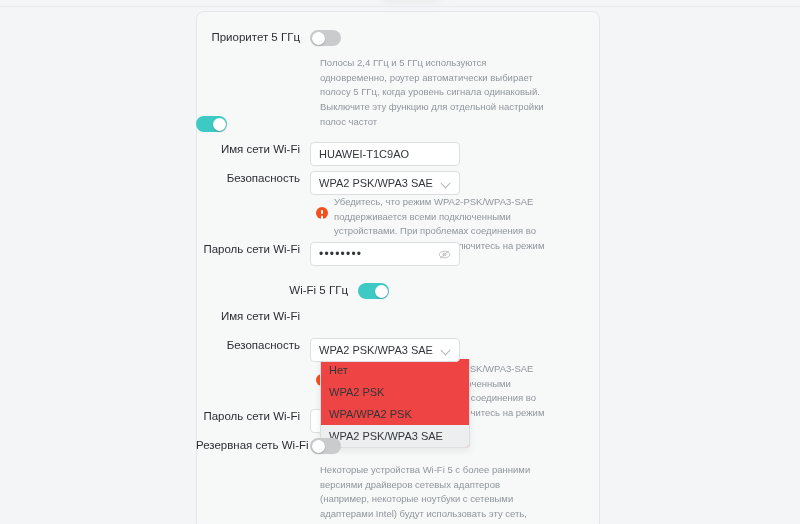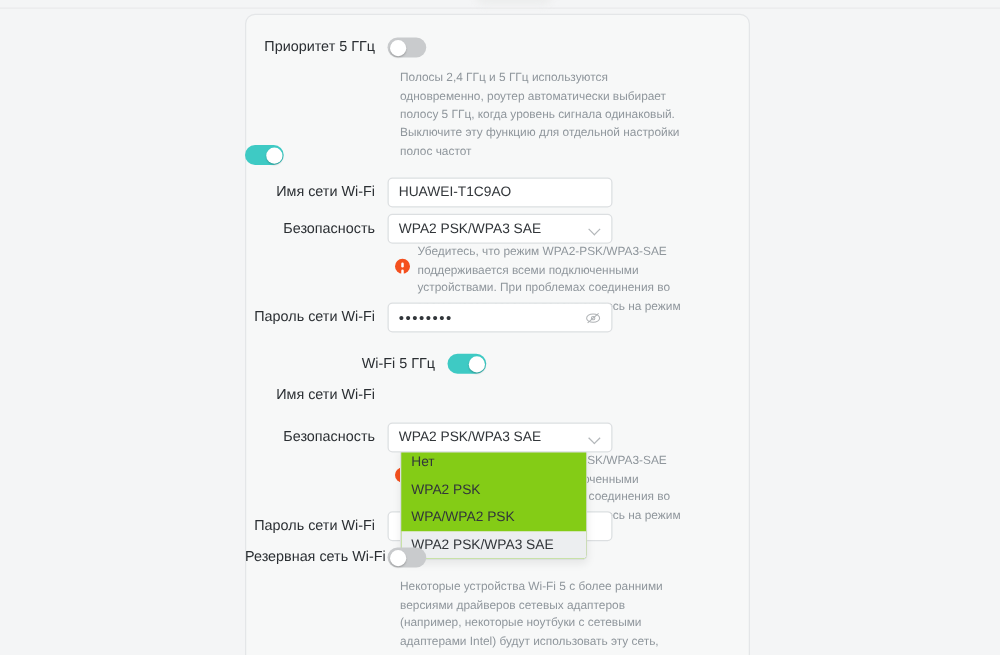--- a/index.html
+++ b/index.html
@@ -36,21 +36,20 @@
     width: 404px; height: 520px;
     background: #f7f8f8;
     border: 1px solid #e4e6e8;
     border-radius: 8px;
   }
 
   
   .row {
     position: absolute;
     display: flex;
-    align-items: center;
   }
   .label {
     width: 114px;
     text-align: right;
     padding-right: 10px;
     font-size: 11.5px;
     color: #2b2f33;
     line-height: 1.3;
     white-space: nowrap;
   }
@@ -69,21 +68,21 @@
     top: 1.5px; left: 1.5px;
     width: 13px; height: 13px;
     border-radius: 50%;
     background: #ffffff;
     box-shadow: 0 1px 1.5px rgba(0,0,0,.22);
   }
   .toggle.on .knob { left: auto; right: 1.5px; }
 
   
   .field {
-    width: 180px; height: 24px;
+    width: 150px; height: 24px;
     background: #ffffff;
     border: 1px solid #dcdfe1;
     border-radius: 4px;
     display: flex;
     align-items: center;
     padding: 0 8px;
     font-size: 11px;
     color: #32363a;
     position: relative;
   }
@@ -152,21 +151,21 @@
     font-size: 9.5px;
     line-height: 1.55;
     color: #8f969c;
   }
 
   
   .dropdown {
     position: absolute;
     left: 320px; top: 359px;
     width: 150px;
-    background: #84cc16;
+    background: #ef4444;
     border: 1px solid #dcdfe1;
     border-top: none;
     border-radius: 0 0 4px 4px;
     box-shadow: 0 3px 7px rgba(0,0,0,.07);
     z-index: 40;
     overflow: hidden;
   }
   .dropdown .opt {
     height: 22px;
     display: flex;

